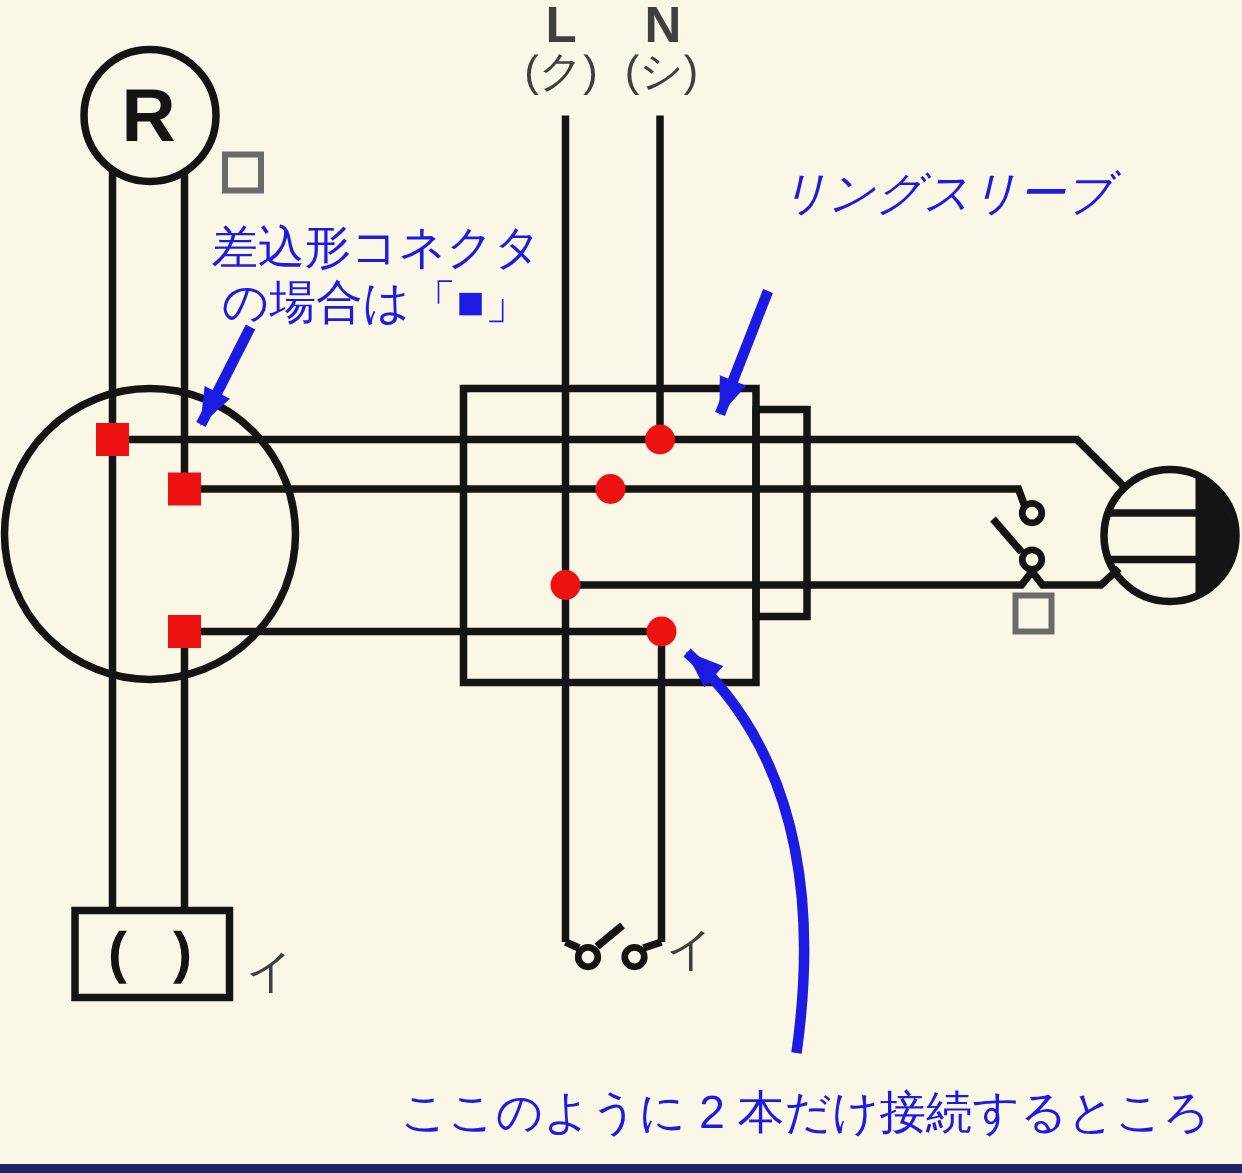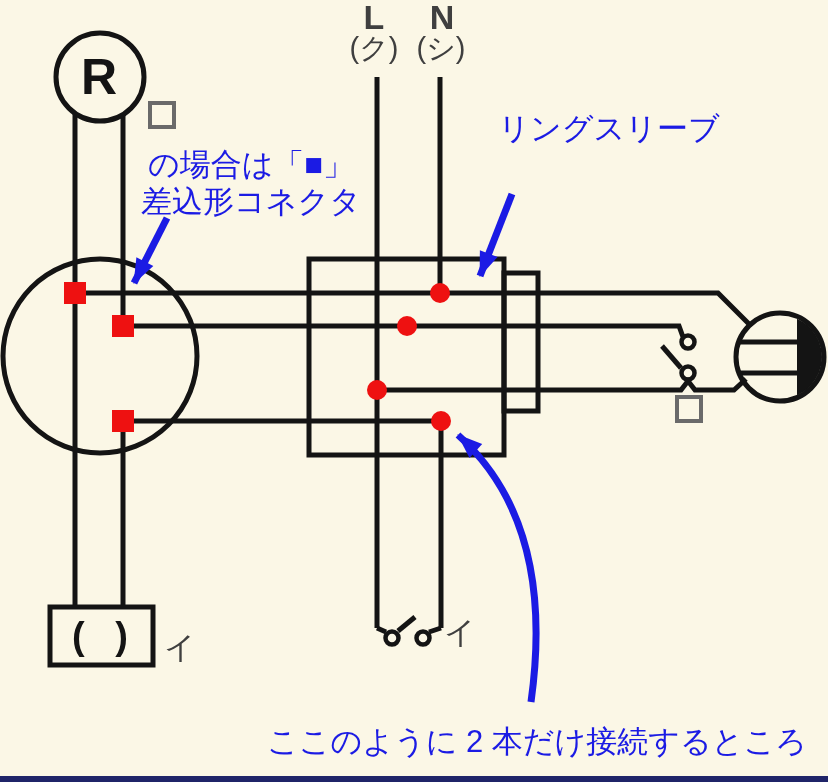--- a/index.html
+++ b/index.html
@@ -115,25 +115,25 @@
   </svg>
 
   <div class="txt center src-label" style="left:374px;top:-2px;">L</div>
   <div class="txt center src-label" style="left:442px;top:-2px;">N</div>
   <div class="txt center src-sub" style="left:374px;top:32px;">(ク)</div>
   <div class="txt center src-sub" style="left:441px;top:32px;">(シ)</div>
 
   <div class="txt mid r-letter" style="left:99px;top:78px;">R</div>
 
   <div class="txt center blue-note" style="left:251px;top:146px;">
+    <div>差込形コネクタ</div>
     <div>の場合は「■」</div>
-    <div>差込形コネクタ</div>
   </div>
 
-  <div class="txt center blue-note" style="left:609px;top:110px;">
+  <div class="txt center blue-note" style="left:631px;top:110px;font-style:italic;">
     <div>リングスリーブ</div>
   </div>
 
   <div class="txt blue-note" style="left:267px;top:723px;">
     <div>ここのように 2 本だけ接続するところ</div>
   </div>
 
   <div class="txt mid paren-label" style="left:103px;top:637px;">( )</div>
   <div class="txt circuit-label" style="left:164px;top:630px;">イ</div>
   <div class="txt circuit-label" style="left:444px;top:615px;">イ</div>

